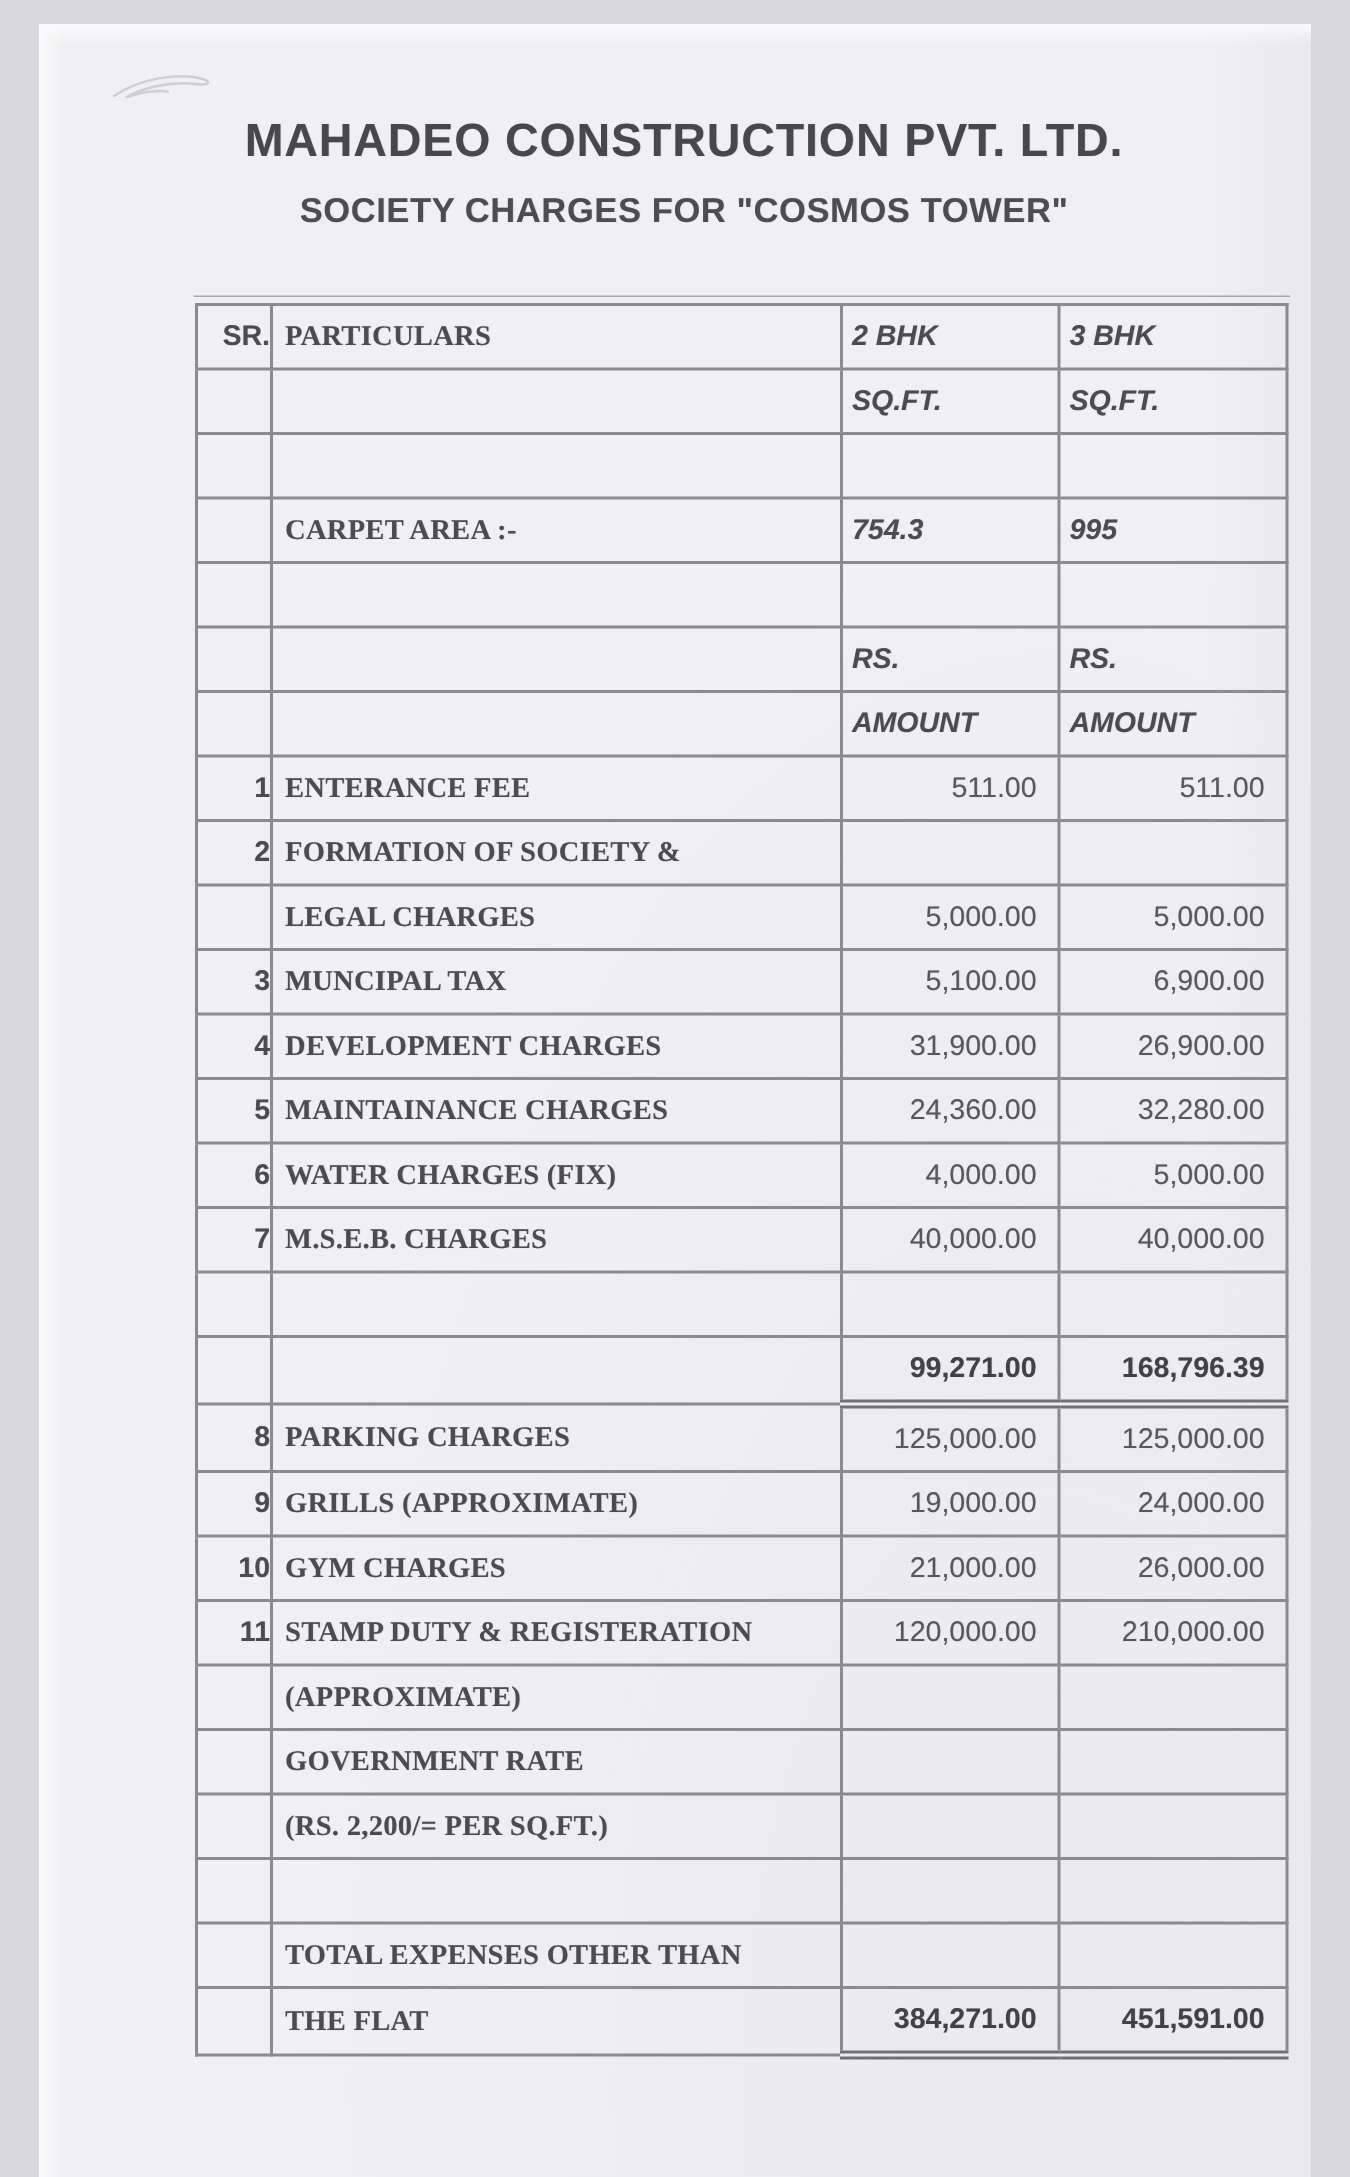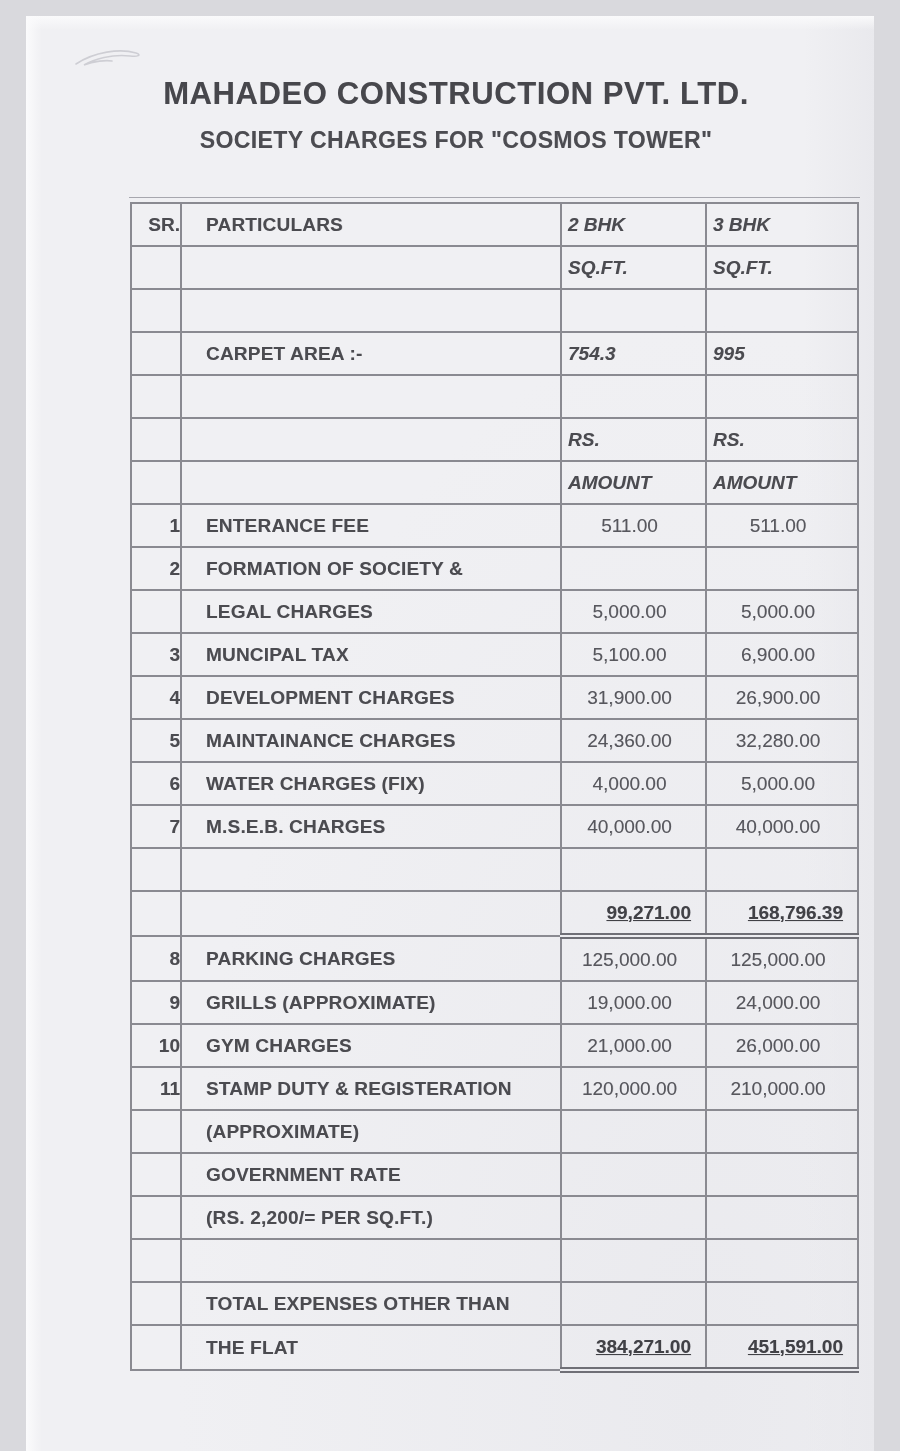--- a/index.html
+++ b/index.html
@@ -44,26 +44,26 @@
   .charges-table td {
     border: 2px solid #8a8a91;
     height: 41px;
     padding: 0;
     font-size: 19px;
     color: #54545a;
     overflow: hidden;
     white-space: nowrap;
   }
   .charges-table td.sr    { text-align: right; font-weight: 700; color: #4b4b50; }
-  .charges-table td.label { padding-left: 24px; font-weight: 700; color: #4b4b50; letter-spacing: 0.2px; }
+  .charges-table td.label { padding-left: 8px; font-weight: 700; color: #4b4b50; letter-spacing: 0.2px; font-family: Liberation Serif, serif; }
   .charges-table td.bhk2, .charges-table td.bhk3 { padding-right: 14px; padding-left: 6px; }
   tr.head td.bhk2, tr.head td.bhk3 { text-align: left; font-weight: 700; color: #4b4b50; padding-right: 6px; font-style: italic; }
-  tr.item td.bhk2, tr.item td.bhk3 { text-align: center; font-weight: 400; color: #57575d; }
+  tr.item td.bhk2, tr.item td.bhk3 { text-align: right; font-weight: 400; color: #57575d; }
   tr.sub  td.bhk2, tr.sub  td.bhk3 { text-align: right; font-weight: 700; color: #414146; }
-  .charges-table td.dbl { border-bottom: 6px double #6f6f76; text-decoration: underline; }
+  .charges-table td.dbl { border-bottom: 6px double #6f6f76; }
 </style>
 </head>
 <body>
 
 <div class="page">
 
   <svg class="pencil-mark" width="84" height="34" viewBox="0 0 84 34">
     <path d="M4 22 C 22 10, 48 6, 64 11 C 70 13, 66 15, 58 14 C 40 12, 22 17, 12 23 C 22 19, 34 18, 40 19" fill="none" stroke="#bdbdc4" stroke-width="1.6" stroke-linecap="round"></path>
   </svg>
 

